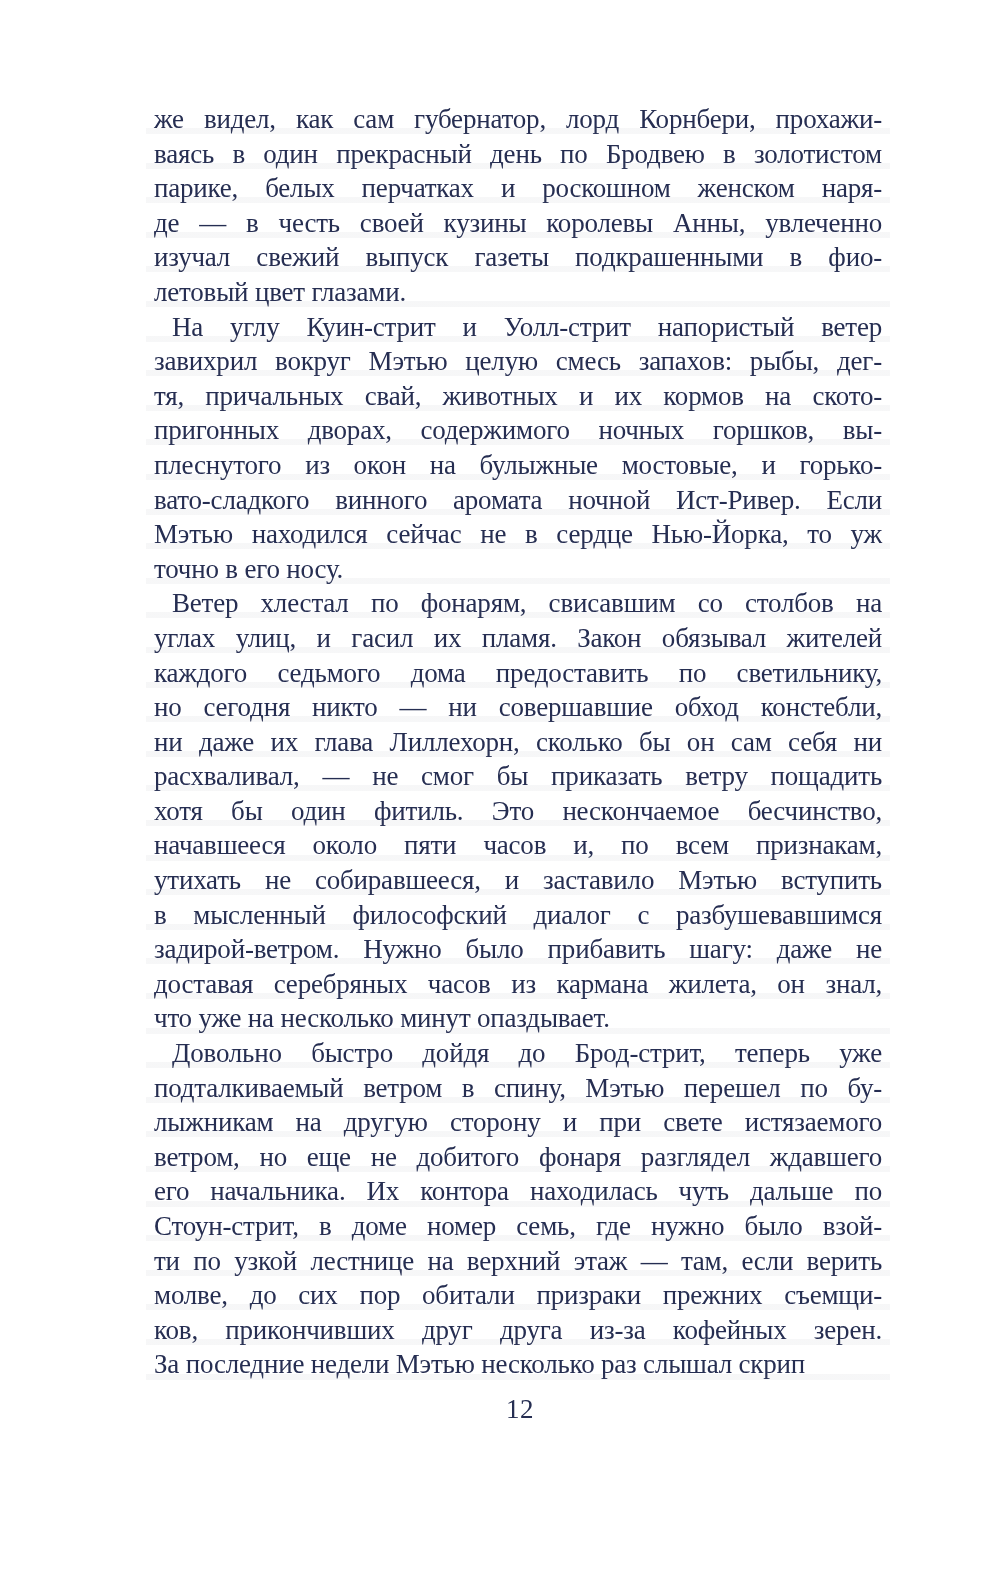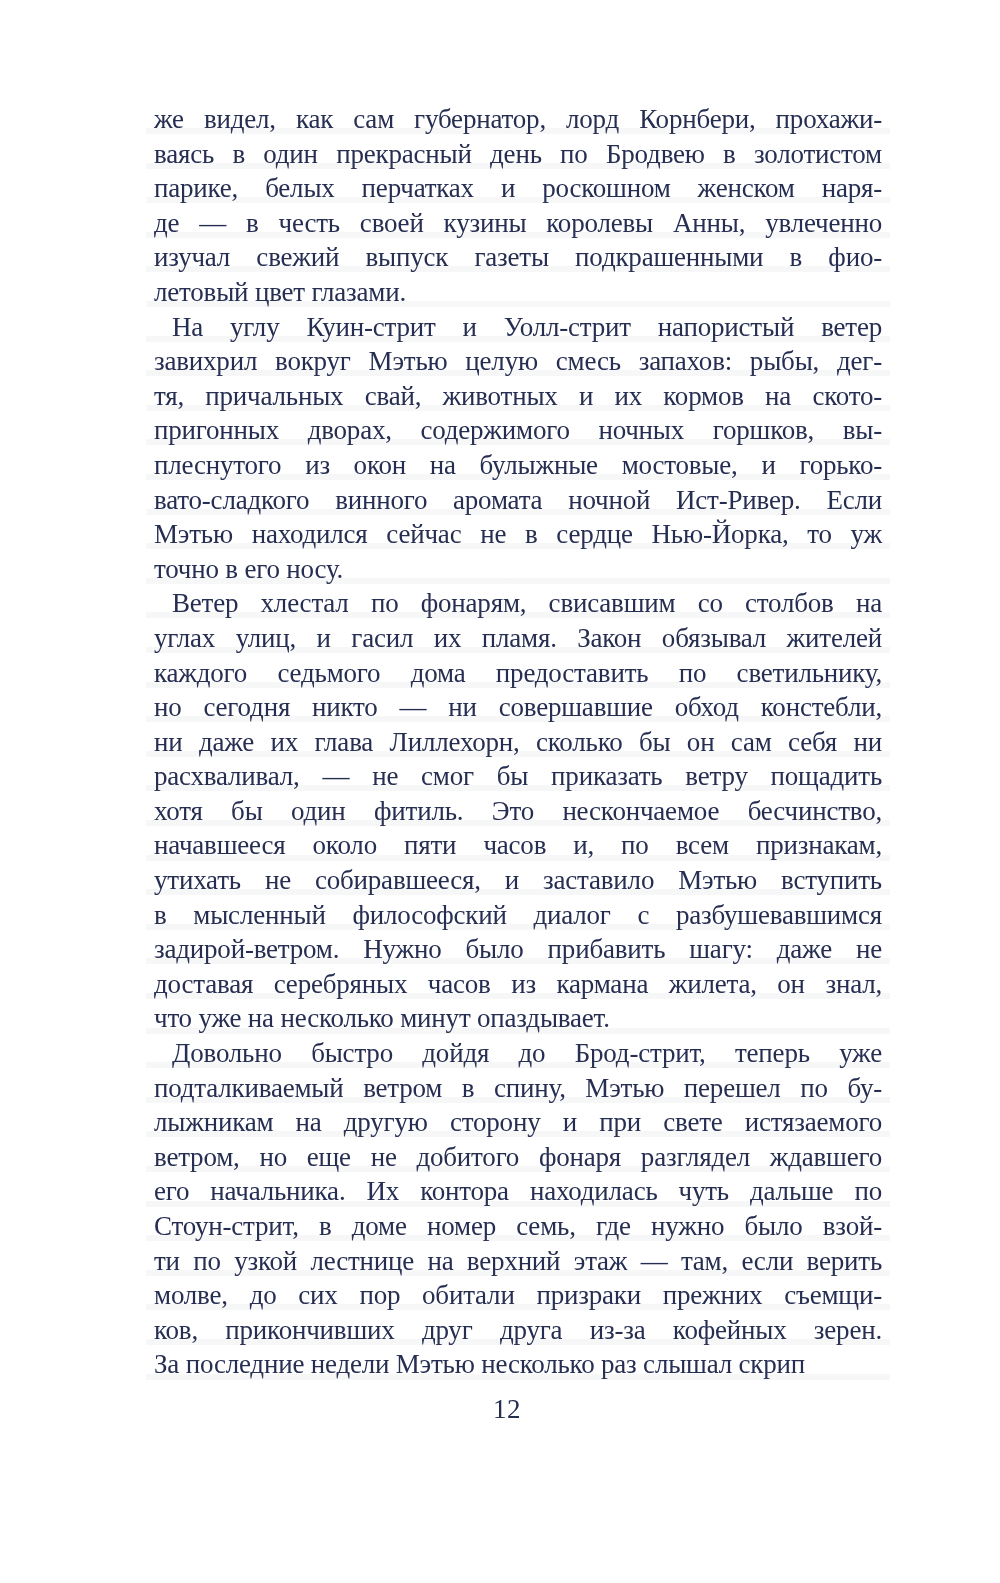--- a/index.html
+++ b/index.html
@@ -45,21 +45,21 @@
   .line {
     text-align: justify;
     text-align-last: justify;
     text-justify: inter-word;
   }
   .line.last { text-align-last: left; }
   .line.first-indent { text-indent: 18px; }
   .page-number {
     position: absolute;
     top: 1392px;
-    left: 143px;
+    left: 156px;
     width: 728px;
     text-align: center;
     color: #262e52;
     font-size: 27px;
     line-height: 34px;
     letter-spacing: 0.5px;
   }
 </style>
 </head>
 <body>

